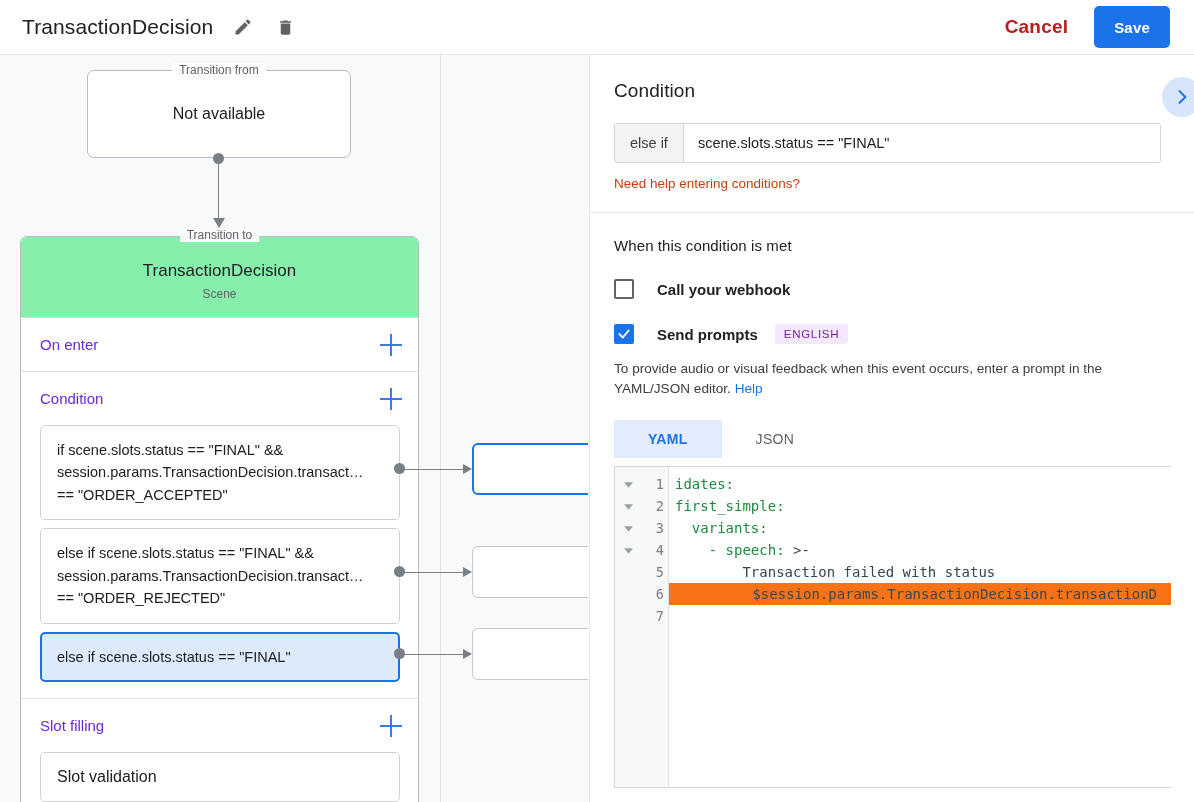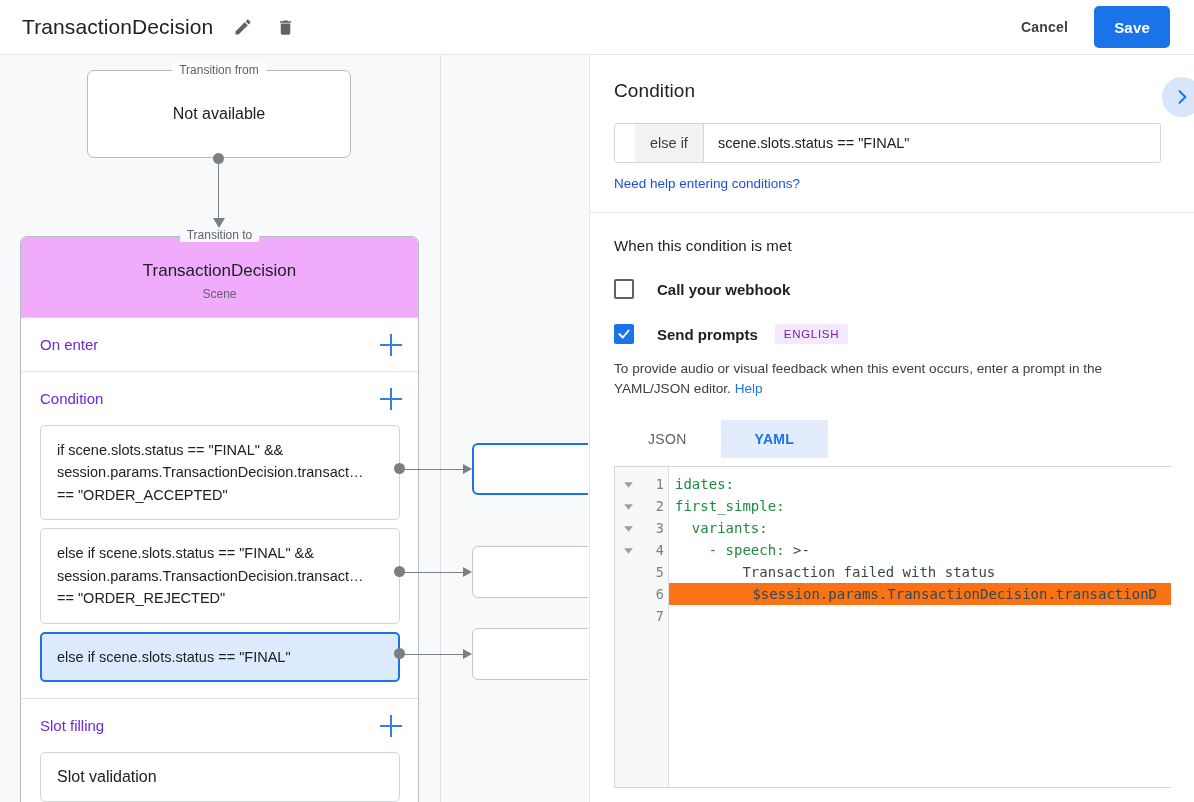--- a/index.html
+++ b/index.html
@@ -25,21 +25,21 @@
     white-space: nowrap;
   }
   .tb-icon {
     width: 24px; height: 24px; margin-left: 18px;
     display: flex; align-items: center; justify-content: center;
     cursor: pointer;
   }
   .tb-icon svg { display: block; }
   .tb-spacer { flex: 1 1 auto; }
   .btn-cancel {
-    font-size: 14px; font-weight: bold; color: #404040;
+    font-size: 19px; font-weight: bold; color: #b91c1c;
     background: none; border: none; padding: 9px 14px; cursor: pointer;
     letter-spacing: .2px;
   }
   .btn-save {
     font-size: 15px; font-weight: bold; color: #fff;
     background: #1a73e8; border: none; border-radius: 5px;
     padding: 0 20px; height: 42px; margin-left: 12px; margin-right: 24px;
     cursor: pointer; letter-spacing: .2px;
   }
 
@@ -83,21 +83,21 @@
   }
 
   
   .scene-card {
     position: absolute; left: 20px; top: 181px; width: 399px;
     background: #fff;
     border: 1px solid #b6bcc2; border-radius: 7px;
     overflow: visible;
   }
   .scene-head {
-    position: relative; background: #f0abfc;
+    position: relative; background: #86efac;
     border-top-left-radius: 6px; border-top-right-radius: 6px;
     border-bottom: 1px solid #d8dadd;
     padding: 24px 0 16px 0; text-align: center;
   }
   .scene-head .legend {
     position: absolute; top: -9px; left: 50%; transform: translateX(-50%);
     background: #f8f9fa; padding: 0 7px; font-size: 12px; color: #5f6368;
     white-space: nowrap;
   }
   .scene-title { font-size: 17px; color: #202124; }
@@ -176,35 +176,34 @@
     position: absolute; right: -8px; top: 22px;
     width: 40px; height: 40px; border-radius: 20px;
     background: #d7e6fb;
     display: flex; align-items: center; justify-content: center;
     cursor: pointer;
   }
   .cond-row {
     display: flex; margin-top: 21px; margin-right: 33px;
     border: 1px solid #d3d6da; border-radius: 3px; overflow: hidden;
     height: 40px;
-    padding-left: 20px;
   }
   .cond-prefix {
     background: #f1f3f4; border-right: 1px solid #d3d6da;
     display: flex; align-items: center; padding: 0 15px;
     font-size: 14.5px; color: #3c4043; white-space: nowrap;
   }
   .cond-value {
     flex: 1 1 auto; display: flex; align-items: center; padding: 0 14px;
     font-size: 14.5px; color: #202124; background: #fff;
     border: none; outline: none; font-family: inherit;
   }
   .help-link {
     display: inline-block; margin-top: 13px;
-    font-size: 13.5px; color: #1d4ed8; cursor: pointer;
+    font-size: 13.5px; color: #c2410c; cursor: pointer;
   }
 
   .panel-sec-2 { padding: 24px 24px 0 24px; }
   .panel-h2 { font-size: 15px; color: #202124; letter-spacing: .1px; }
 
   .chk-row { display: flex; align-items: center; margin-top: 25px; }
   .chk {
     width: 20px; height: 20px; border: 2px solid #5f6368; border-radius: 2px;
     background: #fff; cursor: pointer; flex: 0 0 auto;
   }
@@ -381,22 +380,22 @@
       </span>
       <span class="chk-label">Send prompts</span>
       <span class="lang-badge">ENGLISH</span>
     </div>
 
     <div class="hint">
       <span>To provide audio or visual feedback when this event occurs, enter a prompt in the YAML/JSON editor. </span><a>Help</a>
     </div>
 
     <div class="tabs">
+      <div class="tab active">YAML</div>
       <div class="tab">JSON</div>
-      <div class="tab active">YAML</div>
     </div>
 
     <div class="editor">
       <div class="gutter-fold">
         <div class="fold">
             <svg width="11" height="11" viewBox="0 0 10 10" fill="#9aa0a6">
               <polygon points="1,3 9,3 5,8"></polygon>
             </svg>
           </div>
         <div class="fold">

